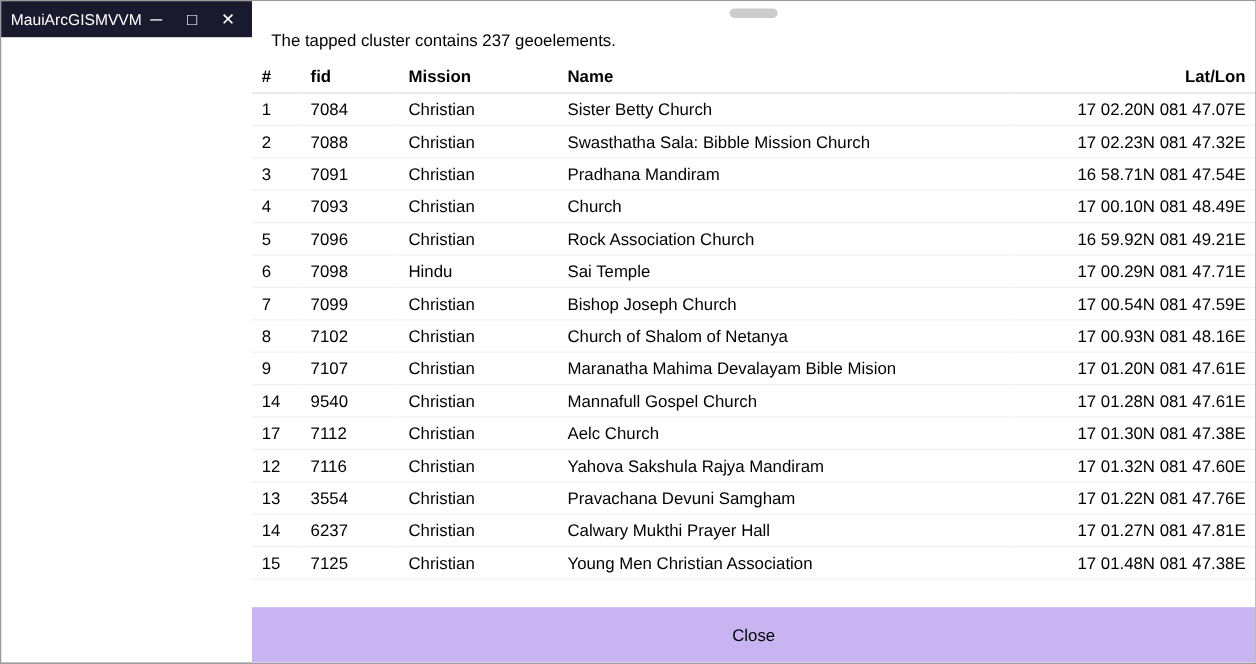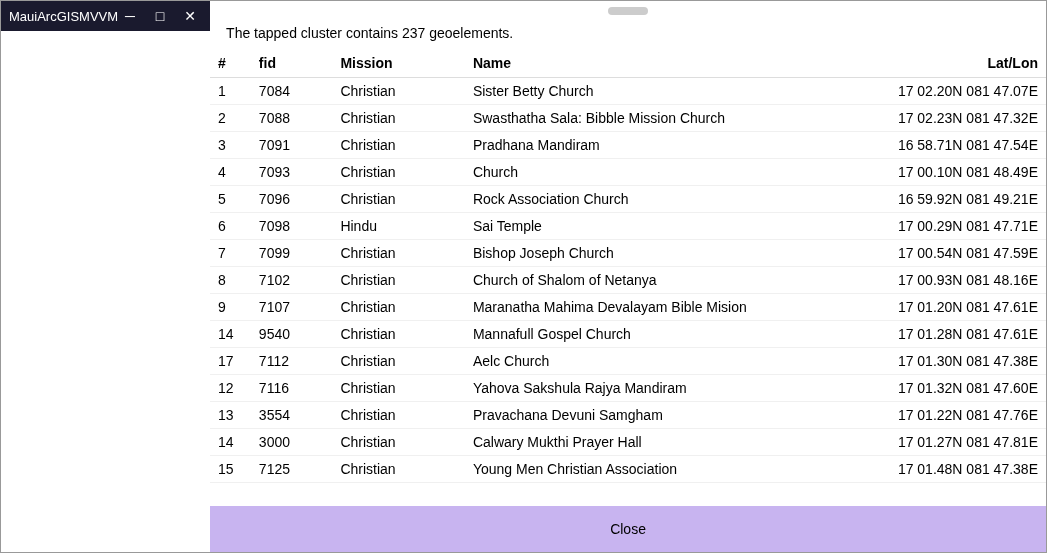--- a/index.html
+++ b/index.html
@@ -280,21 +280,21 @@
             </tr>
             <tr>
               <td class="col-num">13</td>
               <td class="col-fid">3554</td>
               <td class="col-religion">Christian</td>
               <td class="col-name">Pravachana Devuni Samgham</td>
               <td class="col-latlon">17 01.22N 081 47.76E</td>
             </tr>
             <tr>
               <td class="col-num">14</td>
-              <td class="col-fid">3000</td>
+              <td class="col-fid">6237</td>
               <td class="col-religion">Christian</td>
               <td class="col-name">Calwary Mukthi Prayer Hall</td>
               <td class="col-latlon">17 01.27N 081 47.81E</td>
             </tr>
             <tr>
               <td class="col-num">15</td>
               <td class="col-fid">7125</td>
               <td class="col-religion">Christian</td>
               <td class="col-name">Young Men Christian Association</td>
               <td class="col-latlon">17 01.48N 081 47.38E</td>

